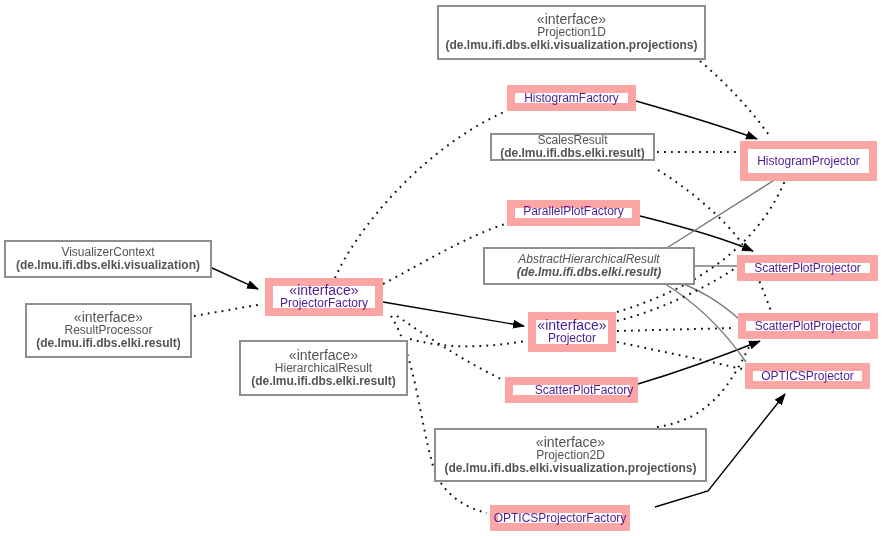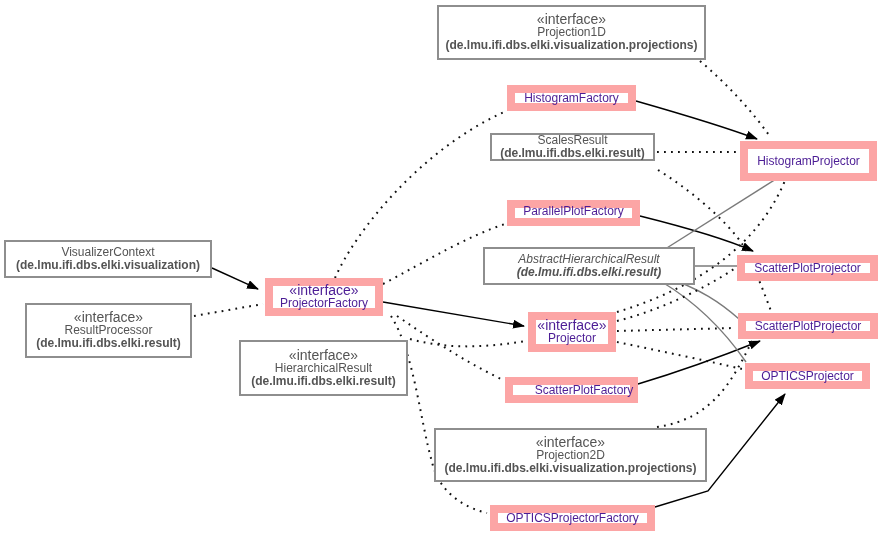--- a/index.html
+++ b/index.html
@@ -25,21 +25,21 @@
   .n-parallelPlotProjector{left:737px;top:255px;width:141px;height:26px;}
   .n-visualizerContext   {left:4px;  top:240px;width:208px;height:38px;}
   .n-projectorFactory    {left:265px;top:278px;width:118px;height:38px;}
   .n-resultProcessor     {left:25px; top:303px;width:167px;height:55px;}
   .n-projector           {left:528px;top:312px;width:88px; height:40px;}
   .n-scatterPlotProjector{left:738px;top:313px;width:140px;height:26px;text-align:center;}
   .n-hierarchicalResult  {left:239px;top:340px;width:169px;height:56px;}
   .n-scatterPlotFactory  {left:505px;top:377px;width:133px;height:26px;padding-left:25px;}
   .n-opticsProjector     {left:745px;top:363px;width:125px;height:26px;}
   .n-projection2d        {left:434px;top:428px;width:273px;height:54px;}
-  .n-opticsProjectorFactory{left:490px;top:505px;width:165px;height:26px;}
+  .n-opticsProjectorFactory{left:490px;top:505px;width:140px;height:26px;}
   
   path.association{fill:none;stroke:#000;stroke-width:1.4;}
   path.generalization{fill:none;stroke:#7a7a7a;stroke-width:1.4;}
   path.dependency{fill:none;stroke:#111;stroke-width:2;stroke-dasharray:1.8 5.2;stroke-linecap:butt;}
 </style>
 </head>
 <body>
 
 <div id="stage">
   <svg id="edges" width="883" height="536">

